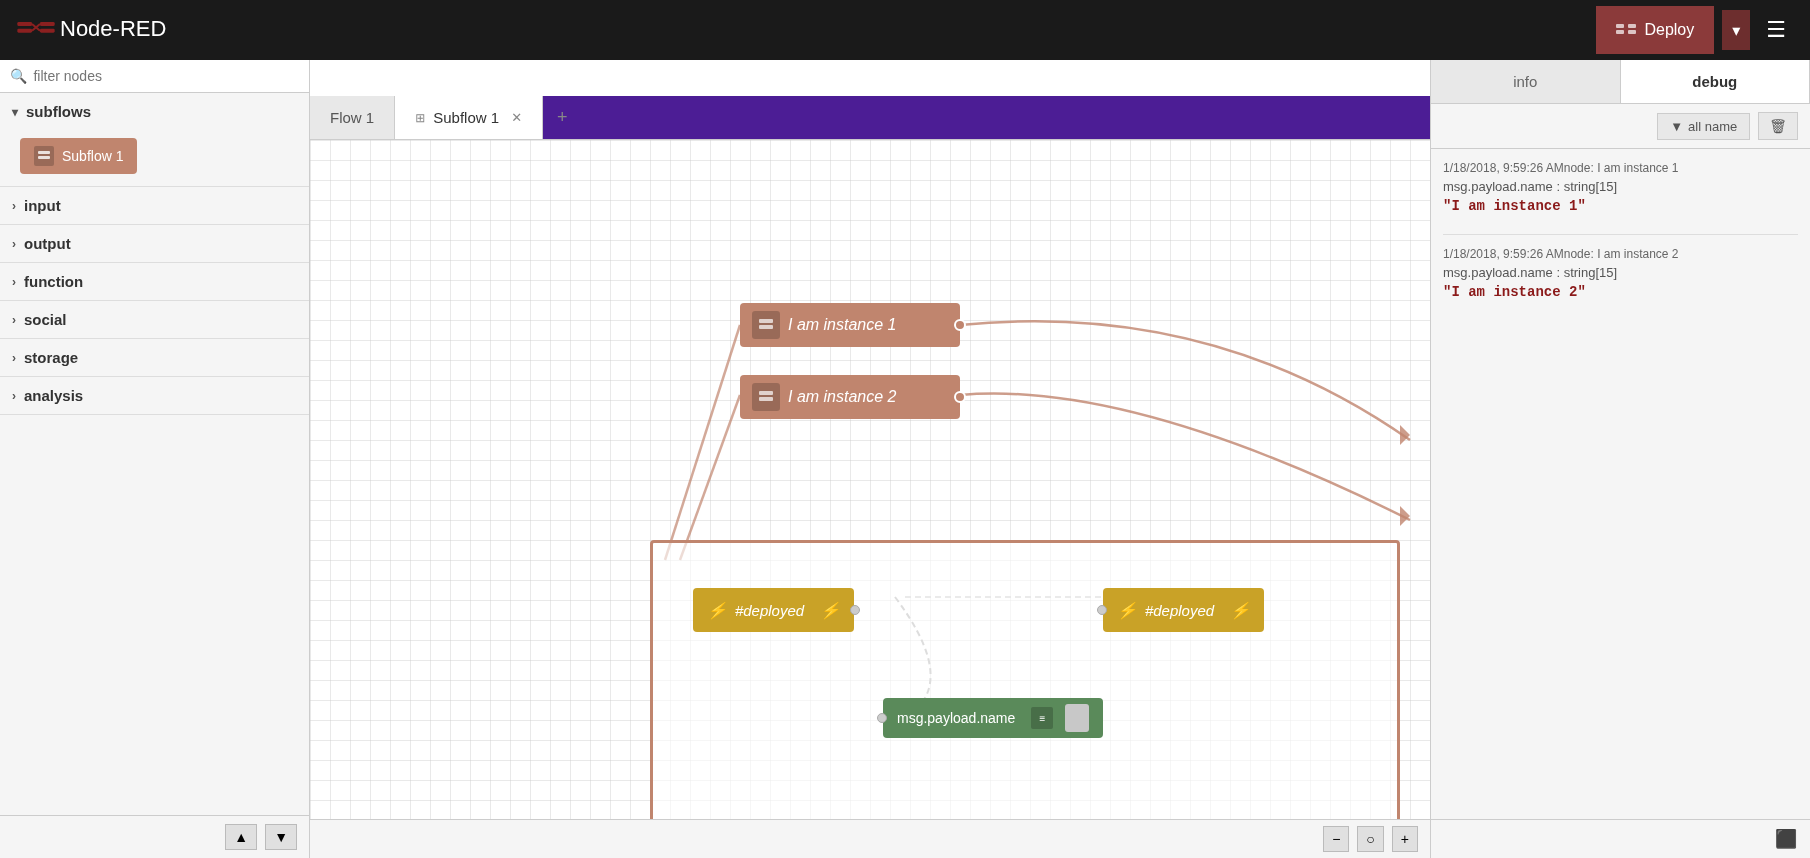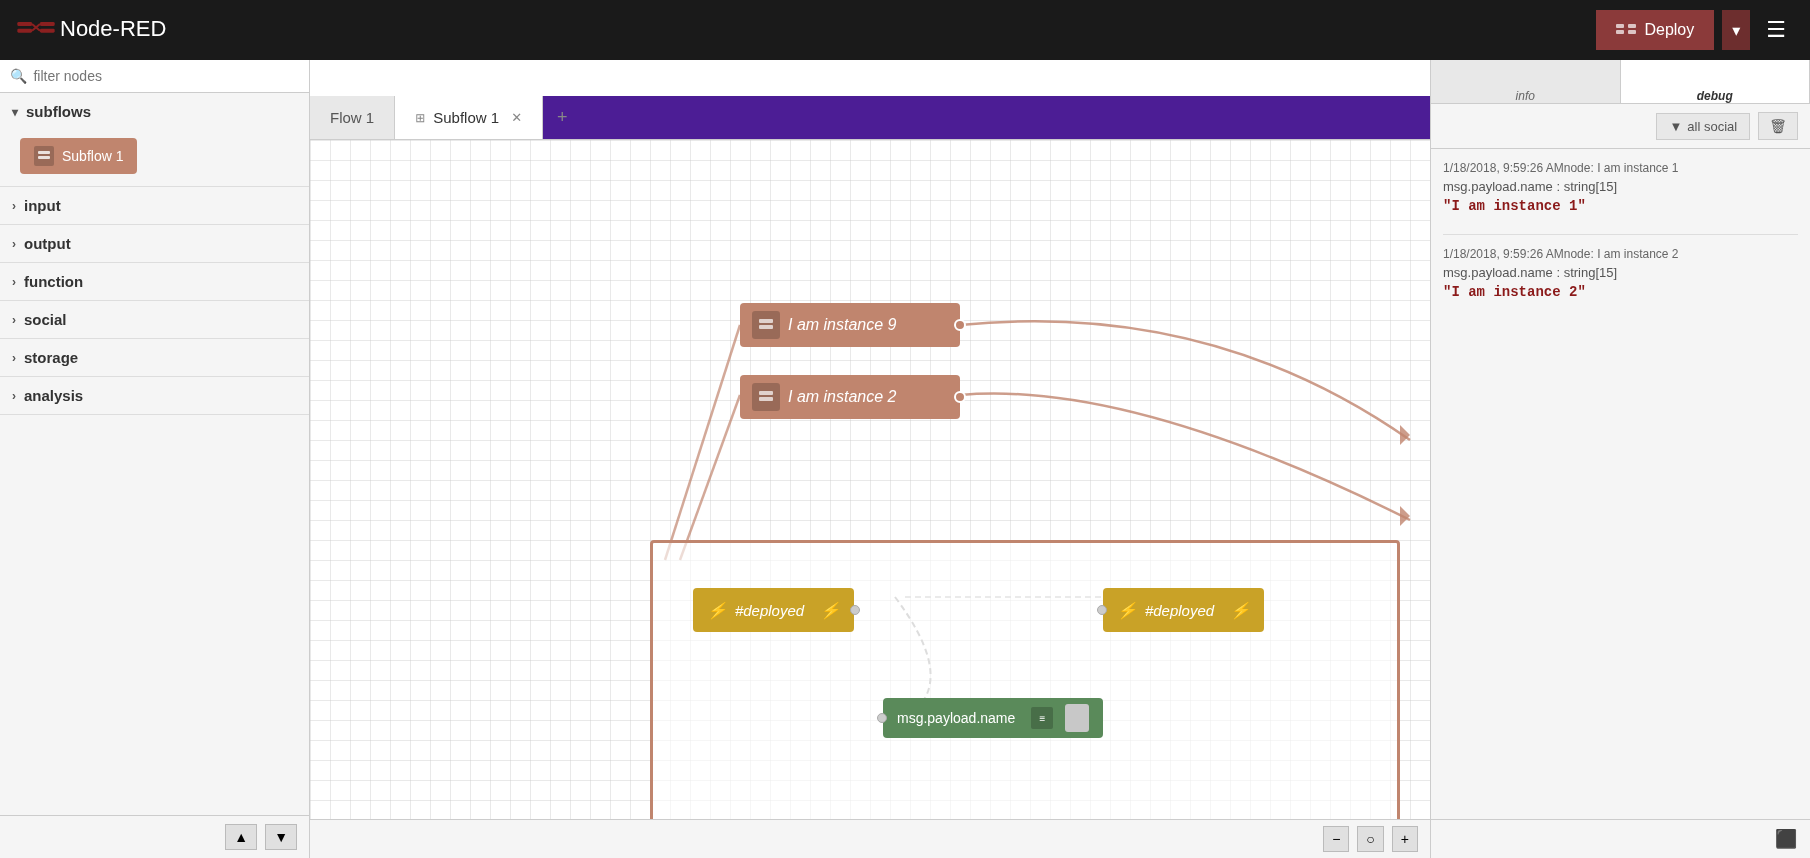--- a/index.html
+++ b/index.html
@@ -22,21 +22,21 @@
     .deploy-btn {
       background: #8b3a3a;
       color: white;
       border: none;
       padding: 8px 20px;
       font-size: 16px;
       cursor: pointer;
       display: flex;
       align-items: center;
       gap: 8px;
-      height: 40px;
+      height: 48px;
     }
     .deploy-btn-arrow {
       background: #6d2e2e;
       color: white;
       border: none;
       padding: 8px 10px;
       font-size: 16px;
       cursor: pointer;
       height: 40px;
     }
@@ -325,27 +325,26 @@
     }
     .right-panel-tabs {
       display: flex;
       border-bottom: 1px solid #ccc;
       background: #e8e8e8;
       height: 44px;
     }
     .right-panel-tab {
       flex: 1;
       display: flex;
-      align-items: flex-end;
+      align-items: center;
       justify-content: center;
-      font-size: 12px;
+      font-size: 15px;
       cursor: pointer;
       color: #666;
       border-right: 1px solid #ccc;
-      font-style: italic;
     }
     .right-panel-tab.active {
       background: white;
       color: #333;
       font-weight: 600;
     }
     .right-panel-toolbar {
       display: flex;
       align-items: center;
       justify-content: flex-end;
@@ -563,21 +562,21 @@
         <line x1="595" y1="457" x2="820" y2="457" stroke="#bbb" stroke-width="1.5" stroke-dasharray="6,4"></line>
       </svg>
 
       <div class="node node-instance" style="left: 430px; top: 163px;">
         <div class="node-icon">
           <svg width="16" height="16" viewBox="0 0 16 16">
             <rect x="1" y="2" width="14" height="4" rx="1" fill="white" opacity="0.7"></rect>
             <rect x="1" y="8" width="14" height="4" rx="1" fill="white" opacity="0.7"></rect>
           </svg>
         </div>
-        <span>I am instance 9</span>
+        <span>I am instance 1</span>
         <div class="node-dot"></div>
       </div>
 
       <div class="node node-instance" style="left: 430px; top: 235px;">
         <div class="node-icon">
           <svg width="16" height="16" viewBox="0 0 16 16">
             <rect x="1" y="2" width="14" height="4" rx="1" fill="white" opacity="0.7"></rect>
             <rect x="1" y="8" width="14" height="4" rx="1" fill="white" opacity="0.7"></rect>
           </svg>
         </div>
@@ -622,21 +621,21 @@
       <div class="right-panel-tab">
         <span>info</span>
       </div>
       <div class="right-panel-tab active">
         <span>debug</span>
       </div>
     </div>
     <div class="right-panel-toolbar">
       <button class="filter-btn">
         <span>▼</span>
-        <span>all social</span>
+        <span>all name</span>
       </button>
       <button class="trash-btn">
         <span>🗑</span>
       </button>
     </div>
     <div class="right-panel-content">
 
       <div class="debug-entry">
         <div class="debug-entry-header">
           <span>1/18/2018, 9:59:26 AM</span>

